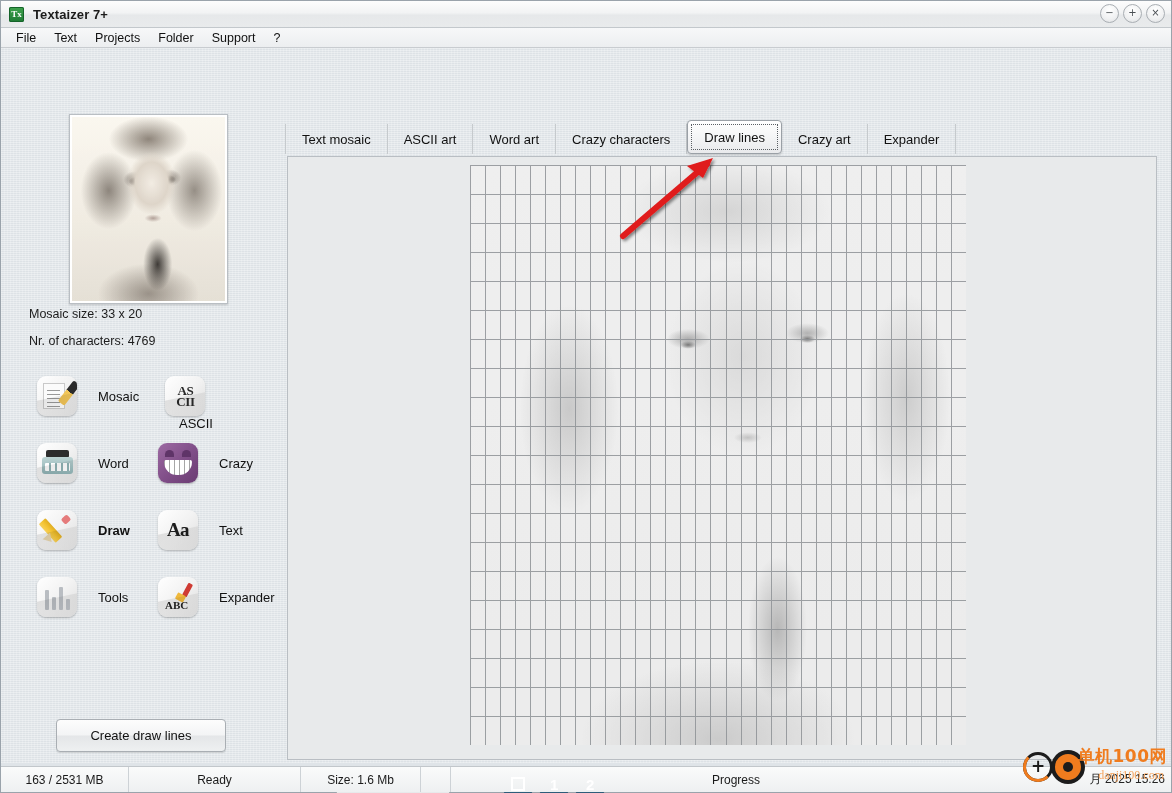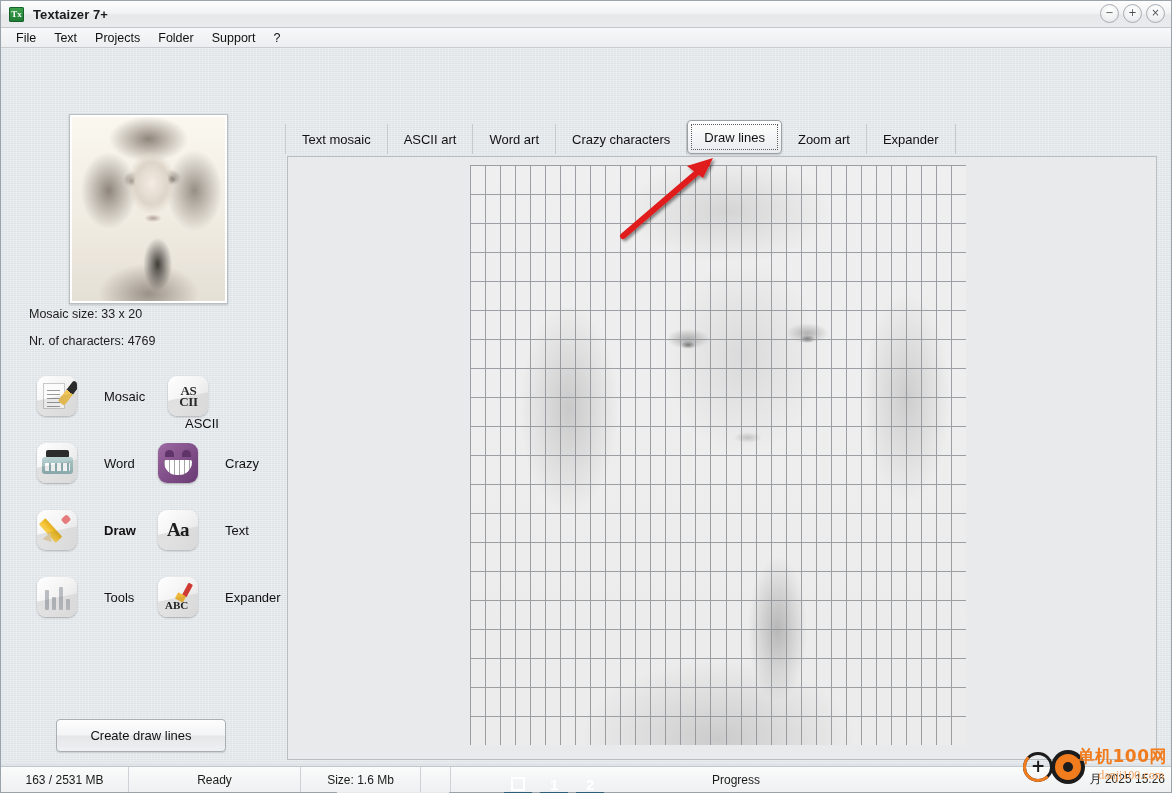--- a/index.html
+++ b/index.html
@@ -81,21 +81,21 @@
   .info1{top:259px;text-align:center;}
   .info2{top:286px;}
   .icon-entry{position:absolute;display:flex;align-items:center;}
   .tile{
     width:40px;height:40px;border-radius:9px;position:relative;overflow:hidden;
     box-shadow:0 1px 2px rgba(0,0,0,.25);flex:none;
     display:flex;align-items:center;justify-content:center;
   }
   .tile.light{background:linear-gradient(135deg,#ffffff 0%,#f2f2f2 50%,#dcdcdc 100%);}
   .tile.purple{background:linear-gradient(135deg,#9d6aa3 0%,#7f4d87 55%,#6a3c72 100%);}
-  .tile-lbl{margin-left:27px;font-size:13px;color:#111;white-space:nowrap;}
+  .tile-lbl{margin-left:21px;font-size:13px;color:#111;white-space:nowrap;}
   .tile-lbl.active{font-weight:bold;}
   .shine{position:absolute;left:-6px;top:50%;width:150%;height:60%;
     background:linear-gradient(to bottom right,rgba(0,0,0,.10),rgba(0,0,0,0));
     transform:rotate(-12deg);pointer-events:none;}
   
   .g-mosaic{width:30px;height:30px;position:relative;}
   .g-mosaic .sheet{position:absolute;left:1px;top:2px;width:20px;height:24px;background:#fbfbfb;border:1px solid #c9c9c9;
     background-image:repeating-linear-gradient(0deg,#9a9a9a 0 1px,rgba(0,0,0,0) 1px 4px);background-size:13px 24px;background-repeat:no-repeat;background-position:3px 3px;}
   .g-mosaic .pen{position:absolute;right:-1px;top:-1px;width:8px;height:26px;background:linear-gradient(to bottom,#2b2b2b 0%,#2b2b2b 45%,#f2c75a 46%,#f0c255 100%);transform:rotate(38deg);border-radius:2px;}
   .g-ascii{font-family:"Liberation Serif",serif;font-size:13px;font-weight:bold;line-height:11px;color:#2a2a2a;text-align:center;letter-spacing:-.3px;}
@@ -362,21 +362,21 @@
     </div>
 
     <div class="rightpanel">
 
       <div class="tabstrip">
         <div class="tab">Text mosaic</div>
         <div class="tab">ASCII art</div>
         <div class="tab">Word art</div>
         <div class="tab">Crazy characters</div>
         <div class="tab active">Draw lines</div>
-        <div class="tab">Zoom art</div>
+        <div class="tab">Crazy art</div>
         <div class="tab">Expander</div>
       </div>
 
       <div class="canvas-panel">
         <div class="art">
           <div class="photo"></div>
           <div class="grid"></div>
         </div>
         <svg class="arrow" viewBox="0 0 110 95">
           <defs>

